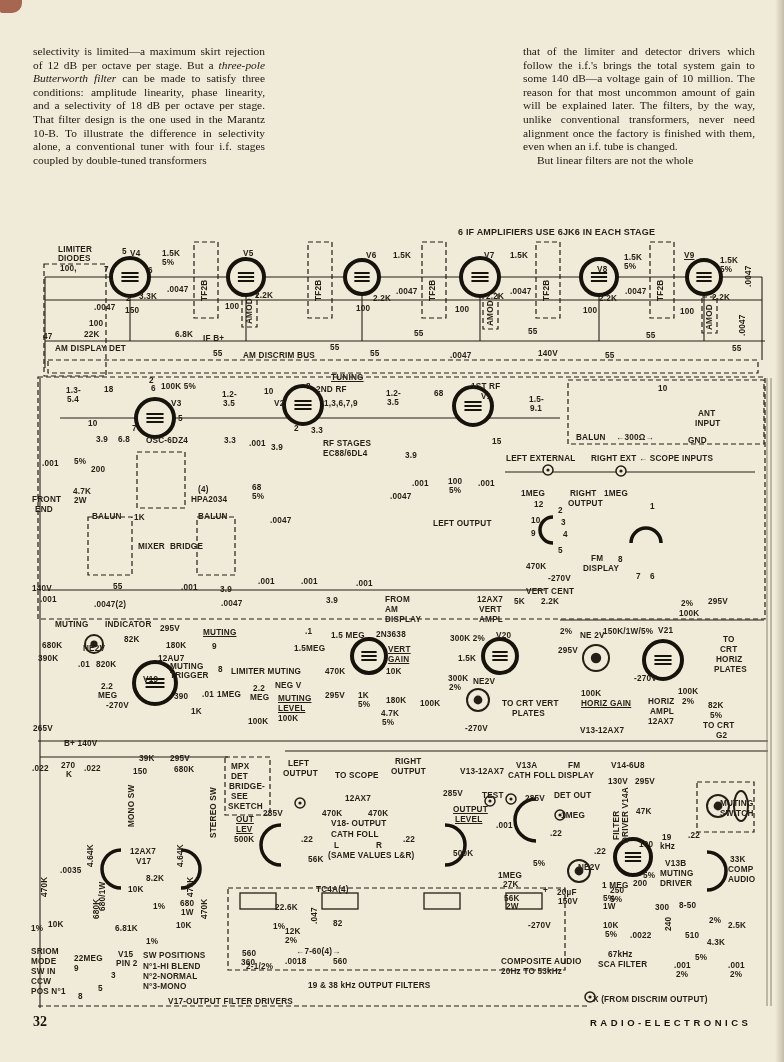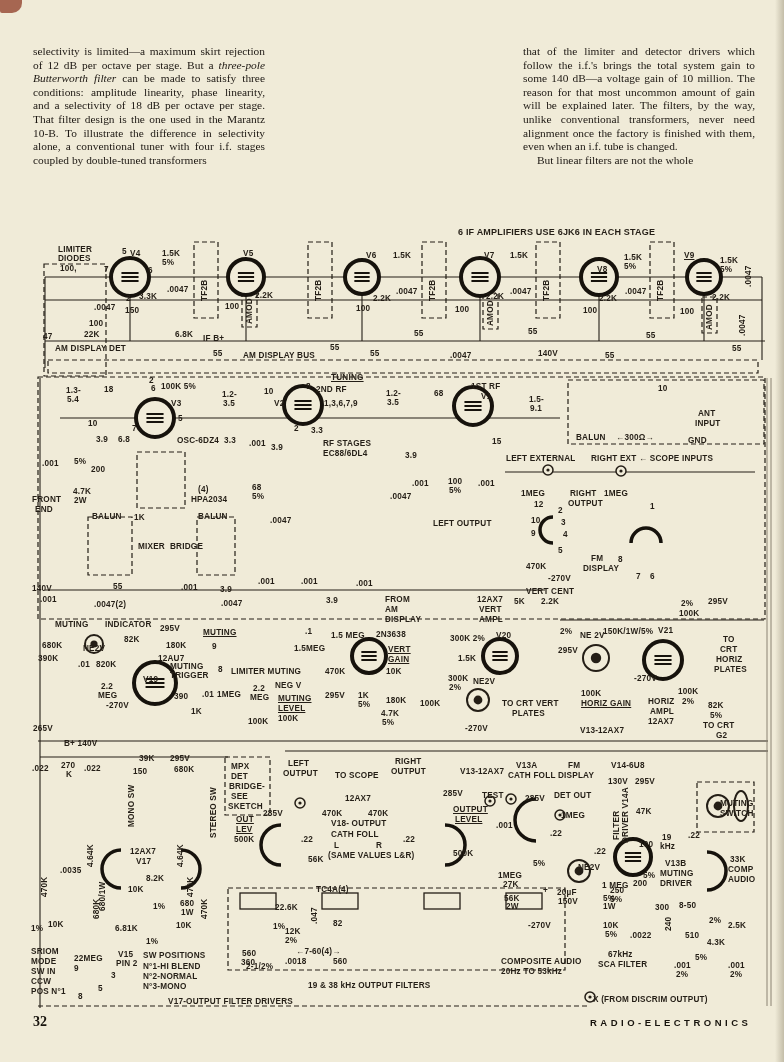--- a/index.html
+++ b/index.html
@@ -207,21 +207,21 @@
       <div class="slab" style="left: 89px; top: 319px;">100</div>
       <div class="slab" style="left: 84px; top: 330px;">22K</div>
       <div class="slab" style="left: 43px; top: 332px;">47</div>
       <div class="slab b" style="left: 55px; top: 344px;">AM DISPLAY DET</div>
       <div class="slab" style="left: 175px; top: 330px;">6.8K</div>
       <div class="slab b" style="left: 203px; top: 334px;">IF B+</div>
       <div class="slab" style="left: 213px; top: 349px;">55</div>
       <div class="slab b" style="left: 243px; top: 249px;">V5</div>
       <div class="slab" style="left: 225px; top: 302px;">100</div>
       <div class="slab" style="left: 255px; top: 291px;">2.2K</div>
-      <div class="slab b" style="left: 243px; top: 351px;">AM DISPLAY BUS</div>
+      <div class="slab b" style="left: 243px; top: 351px;">AM DISCRIM BUS</div>
       <div class="slab b" style="left: 366px; top: 251px;">V6</div>
       <div class="slab" style="left: 393px; top: 251px;">1.5K</div>
       <div class="slab" style="left: 373px; top: 294px;">2.2K</div>
       <div class="slab" style="left: 396px; top: 287px;">.0047</div>
       <div class="slab" style="left: 356px; top: 304px;">100</div>
       <div class="slab" style="left: 330px; top: 343px;">55</div>
       <div class="slab" style="left: 414px; top: 329px;">55</div>
       <div class="slab" style="left: 370px; top: 349px;">55</div>
       <div class="slab" style="left: 450px; top: 351px;">.0047</div>
       <div class="slab b" style="left: 484px; top: 251px;">V7</div>
@@ -259,21 +259,21 @@
       <div class="slab" style="left: 66px; top: 386px;">1.3-</div>
       <div class="slab" style="left: 67px; top: 395px;">5.4</div>
       <div class="slab" style="left: 88px; top: 419px;">10</div>
       <div class="slab" style="left: 104px; top: 385px;">18</div>
       <div class="slab" style="left: 149px; top: 376px;">2</div>
       <div class="slab" style="left: 151px; top: 384px;">6</div>
       <div class="slab" style="left: 161px; top: 382px;">100K 5%</div>
       <div class="slab b" style="left: 171px; top: 399px;">V3</div>
       <div class="slab" style="left: 178px; top: 414px;">5</div>
       <div class="slab" style="left: 132px; top: 424px;">7</div>
-      <div class="slab b" style="left: 146px; top: 436px; margin-left: 31px;">OSC-6DZ4</div>
+      <div class="slab b" style="left: 146px; top: 436px;">OSC-6DZ4</div>
       <div class="slab" style="left: 96px; top: 435px;">3.9</div>
       <div class="slab" style="left: 118px; top: 435px;">6.8</div>
       <div class="slab" style="left: 222px; top: 390px;">1.2-</div>
       <div class="slab" style="left: 223px; top: 399px;">3.5</div>
       <div class="slab" style="left: 264px; top: 387px;">10</div>
       <div class="slab b" style="left: 274px; top: 399px;">V2</div>
       <div class="slab" style="left: 224px; top: 436px;">3.3</div>
       <div class="slab" style="left: 249px; top: 439px;">.001</div>
       <div class="slab" style="left: 271px; top: 443px;">3.9</div>
       <div class="slab b" style="left: 316px; top: 385px;">2ND RF</div>

